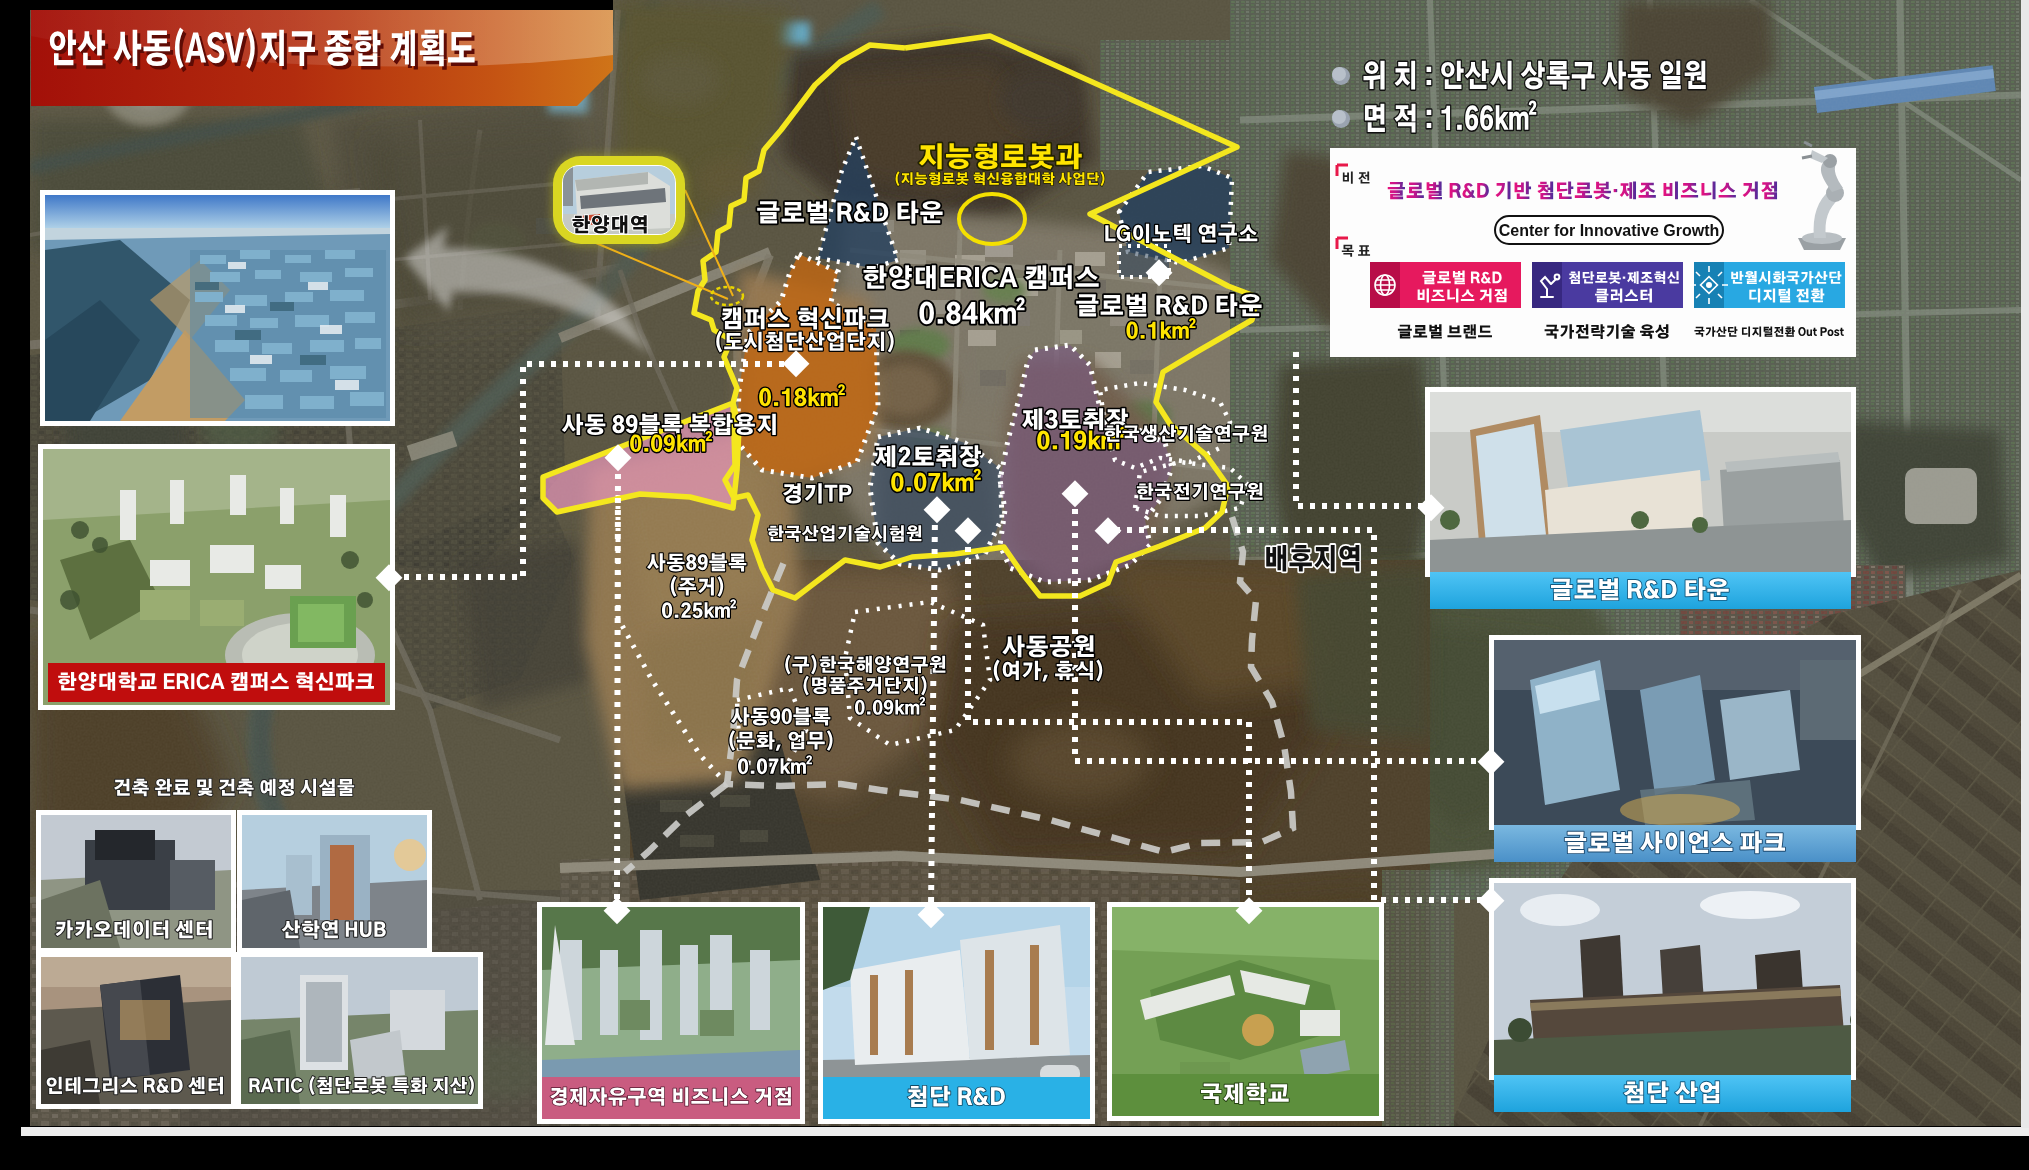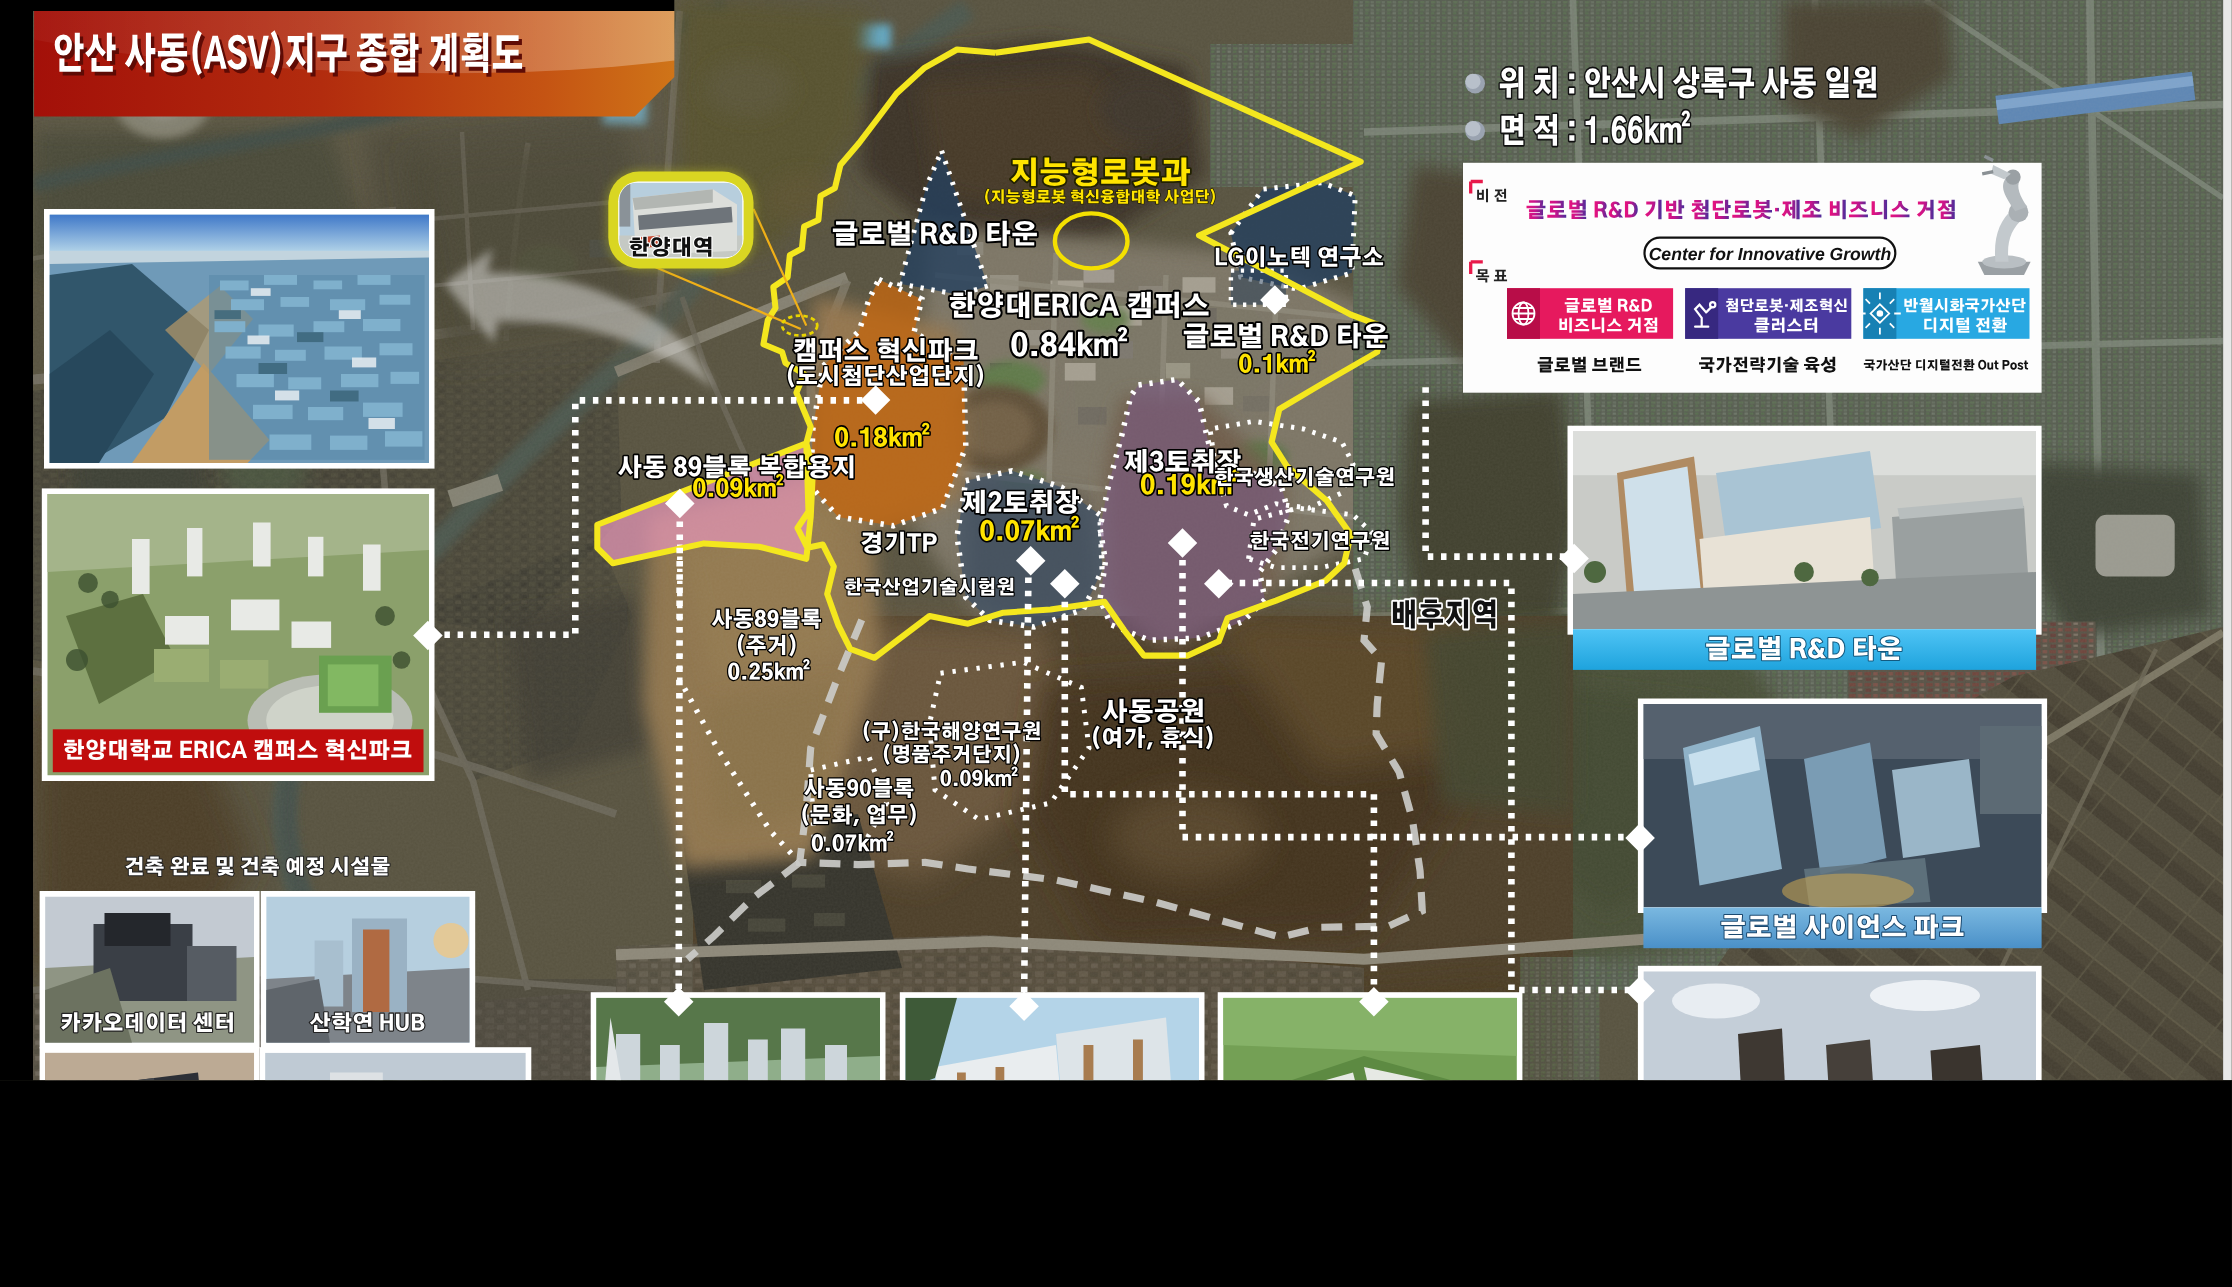--- a/index.html
+++ b/index.html
@@ -1,16 +1,16 @@
 <!DOCTYPE html>
 <html><head><meta charset="utf-8">
 <style>
 html,body{margin:0;padding:0;background:#000;}
-#page{position:relative;width:2029px;height:982px;background:#fef9c3;overflow:hidden;
-font-family:"Liberation Sans",sans-serif;font-style:italic;}
+#page{position:relative;width:2029px;height:1170px;background:#fef9c3;overflow:hidden;
+font-family:"Liberation Sans",sans-serif;}
 svg{display:block}
 </style></head><body>
 <div id="page">
 
 <svg width="2029" height="1170" viewBox="0 0 2029 1170">
 <defs>
 <path id="g0" d="M17 8V-22H70V-26H16V-40H85V-10H32V-6H87V8ZM4 -45V-58H97V-45ZM16 -72V-85H86Q86 -80 85 -70Q84 -60 83 -55H68Q69 -59 70 -64Q71 -70 71 -72Z"></path>
 <path id="g1" d="M4 1V-13H43V-30H60V-13H97V1ZM17 -24V-59H70V-68H17V-82H85V-46H33V-37H86V-24Z"></path>
 <path id="g2" d="M21 8V-19H76V-23H21V-36H91V-9H37V-4H93V8ZM58 -56V-70H75V-87H91V-38H75V-56ZM10 -40V-84H25V-74H45V-84H61V-40ZM25 -53H45V-62H25Z"></path>
 <path id="g3" d=""></path>

